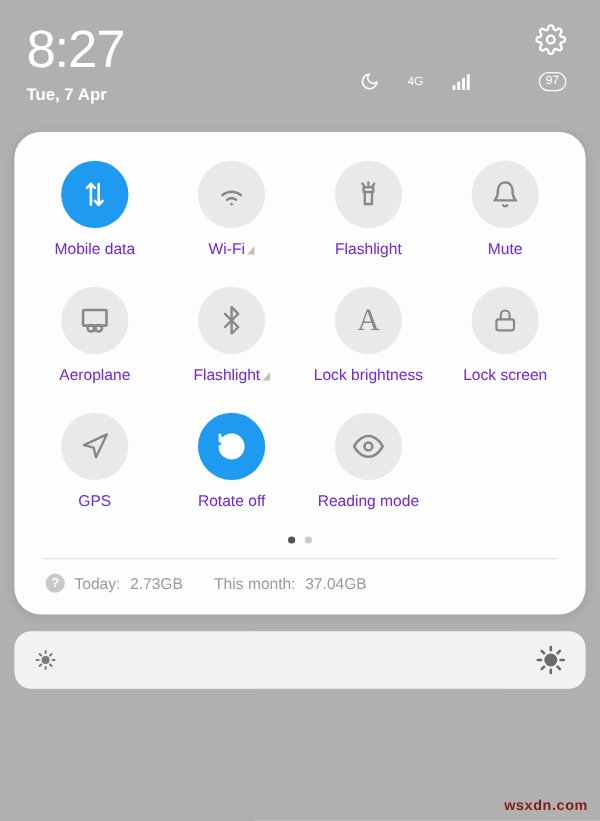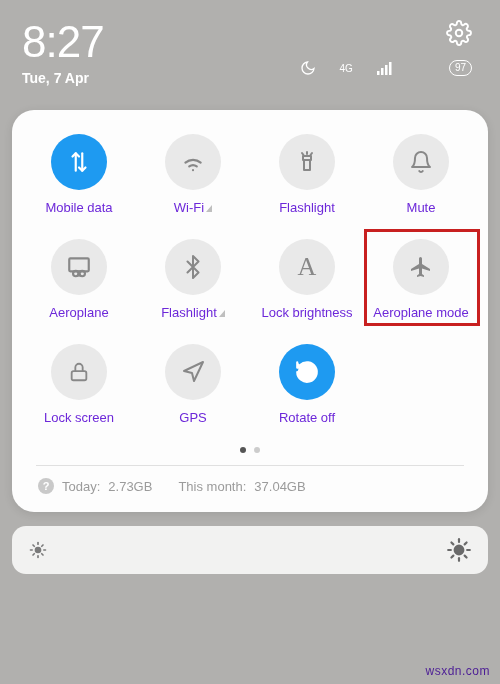--- a/index.html
+++ b/index.html
@@ -130,22 +130,23 @@
       display: flex;
       align-items: center;
       justify-content: space-between;
       padding: 0 16px;
     }
     .watermark {
       position: absolute;
       bottom: 6px;
       right: 10px;
       font-size: 12px;
-      color: #4c1d95;
+      color: #7f1d1d;
       letter-spacing: 0.5px;
+      font-weight: bold;
     }
     svg { display: block; }
     .battery-pill {
       border: 1.5px solid #fff;
       border-radius: 9px;
       padding: 0 5px;
       font-size: 10px;
       line-height: 14px;
       color: #fff;
       margin-left: 32px;
@@ -258,29 +259,20 @@
       <div class="tile-label"><span>Flashlight</span><span class="sublabel-tri"></span></div>
     </div>
 
     <div class="tile">
       <div class="circle">
         <span style="font-size:26px;color:#888;font-weight:300;font-family:serif">A</span>
       </div>
       <div class="tile-label">Lock brightness</div>
     </div>
 
-    <div class="tile">
-      <div class="highlight"></div>
-      <div class="circle">
-        <svg width="24" height="24" viewBox="0 0 24 24" fill="#888">
-            <path d="M21 16v-2l-8-5V3.5a1.5 1.5 0 0 0-3 0V9l-8 5v2l8-2.5V19l-2 1.5V22l3.5-1 3.5 1v-1.5L13 19v-5.5l8 2.5z"></path>
-          </svg>
-      </div>
-      <div class="tile-label">Aeroplane mode</div>
-    </div>
 
     <div class="tile">
       <div class="circle">
         <svg width="22" height="22" viewBox="0 0 24 24" fill="none" stroke="#888" stroke-width="2" stroke-linecap="round" stroke-linejoin="round">
             <rect x="4" y="11" width="16" height="10" rx="2"></rect>
             <path d="M8 11V7a4 4 0 0 1 8 0v4"></path>
           </svg>
       </div>
       <div class="tile-label">Lock screen</div>
     </div>
@@ -299,20 +291,29 @@
         <svg width="26" height="26" viewBox="0 0 24 24" fill="none" stroke="#fff" stroke-width="2" stroke-linecap="round" stroke-linejoin="round">
             <path d="M3 12a9 9 0 1 0 2.64-6.36"></path>
             <polyline points="3 3 3 8 8 8" fill="#fff"></polyline>
             <rect x="9.5" y="10.5" width="5" height="4" rx="0.8" fill="none"></rect>
             <path d="M10.5 10.5V9.2a1.5 1.5 0 0 1 3 0v1.3" fill="none"></path>
           </svg>
       </div>
       <div class="tile-label">Rotate off</div>
     </div>
 
+    <div class="tile">
+      <div class="circle">
+        <svg width="26" height="26" viewBox="0 0 24 24" fill="none" stroke="#888" stroke-width="2" stroke-linecap="round" stroke-linejoin="round">
+            <path d="M1 12s4-8 11-8 11 8 11 8-4 8-11 8-11-8-11-8z"></path>
+            <circle cx="12" cy="12" r="3"></circle>
+          </svg>
+      </div>
+      <div class="tile-label">Reading mode</div>
+    </div>
 
   </div>
 
   <div class="dots">
     <div class="dot active"></div>
     <div class="dot"></div>
   </div>
   <div class="divider"></div>
 
   <div class="data-usage">

